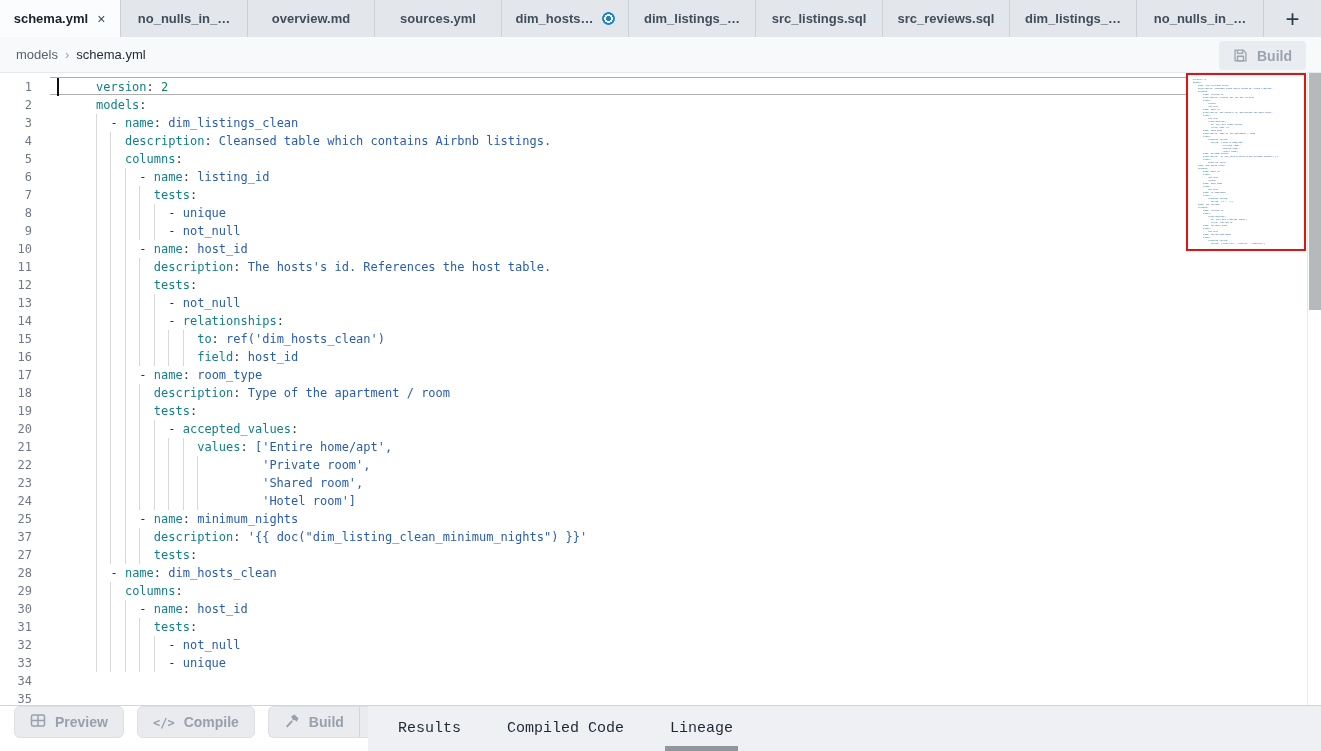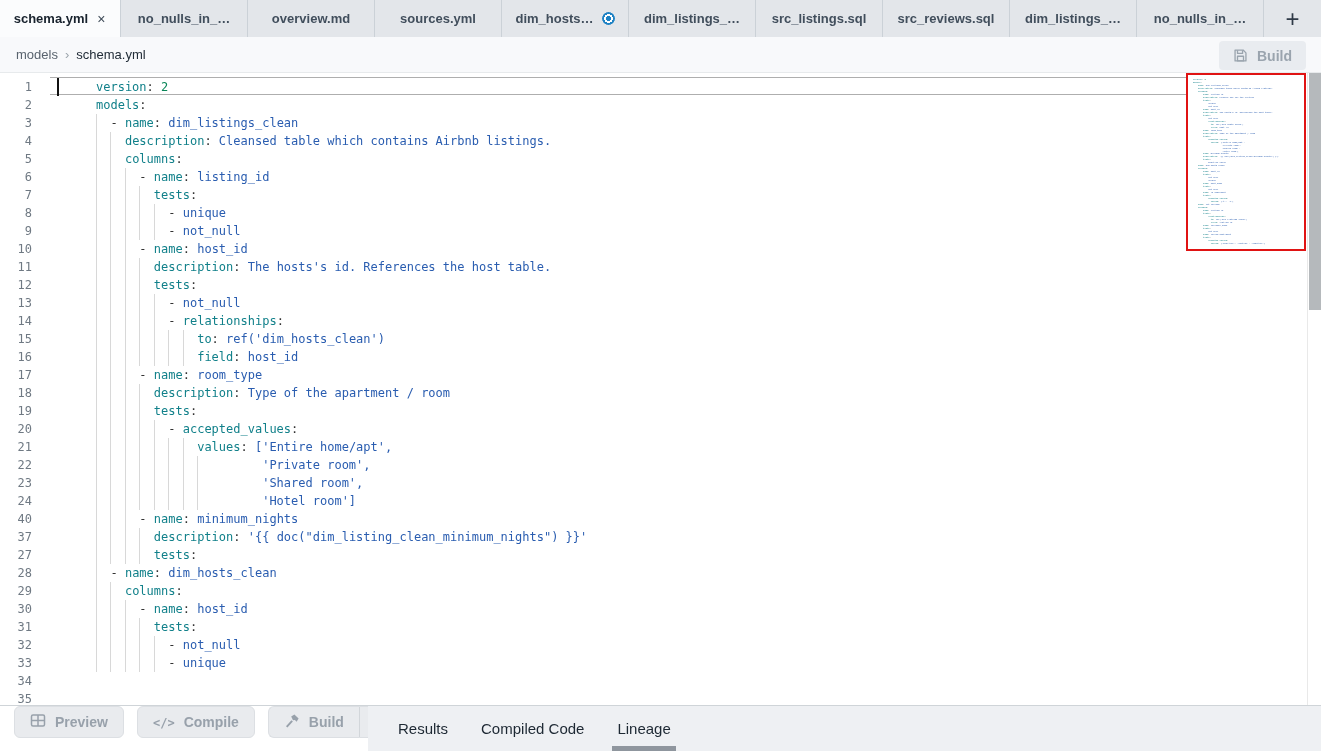--- a/index.html
+++ b/index.html
@@ -79,22 +79,22 @@
   .action-btn {
     height:32px; display:flex; align-items:center; gap:9px; padding:0 15px;
     background:#e9ebee; border:1px solid #dcdfe3; border-radius:6px;
     color:#98a1ab; font-size:14px; font-weight:700; cursor:default;
   }
   .build-group { display:flex; align-items:stretch; }
   .build-group .action-btn.main { border-radius:6px 0 0 6px; border-right:none; }
   .drop-btn { width:40px; display:flex; align-items:center; justify-content:center;
               background:#e9ebee; border:1px solid #dcdfe3; border-left:1px solid #d2d6da;
               border-radius:0 6px 6px 0; cursor:default; }
-  .tabs-zone { flex:1; background:#eef0f3; display:flex; align-items:stretch; gap:33px;
-               padding-left:30px; position:relative; }
+  .tabs-zone { flex:1; background:#eef0f3; display:flex; align-items:stretch; gap:46px;
+               padding-left:30px; position:relative;font-family:Liberation Mono, monospace; }
   .btab { display:flex; align-items:center; position:relative; font-size:15px; color:#1d2833;
           font-weight:500; cursor:pointer; }
   .btab.active::after { content:""; position:absolute; bottom:0; left:-5px; right:-5px;
                         height:5px; background:#8f969e; }
   .icon-gray { color:#98a1ab; }
   .mono-ico { font-family:"DejaVu Sans Mono", monospace; font-size:12px; font-weight:700; }
 </style>
 </head>
 <body>
 
@@ -170,21 +170,21 @@
       <div class="ln">15</div>
       <div class="ln">16</div>
       <div class="ln">17</div>
       <div class="ln">18</div>
       <div class="ln">19</div>
       <div class="ln">20</div>
       <div class="ln">21</div>
       <div class="ln">22</div>
       <div class="ln">23</div>
       <div class="ln">24</div>
-      <div class="ln">40</div>
+      <div class="ln">25</div>
       <div class="ln">37</div>
       <div class="ln">27</div>
       <div class="ln">28</div>
       <div class="ln">29</div>
       <div class="ln">30</div>
       <div class="ln">31</div>
       <div class="ln">32</div>
       <div class="ln">33</div>
       <div class="ln">34</div>
       <div class="ln">35</div>

